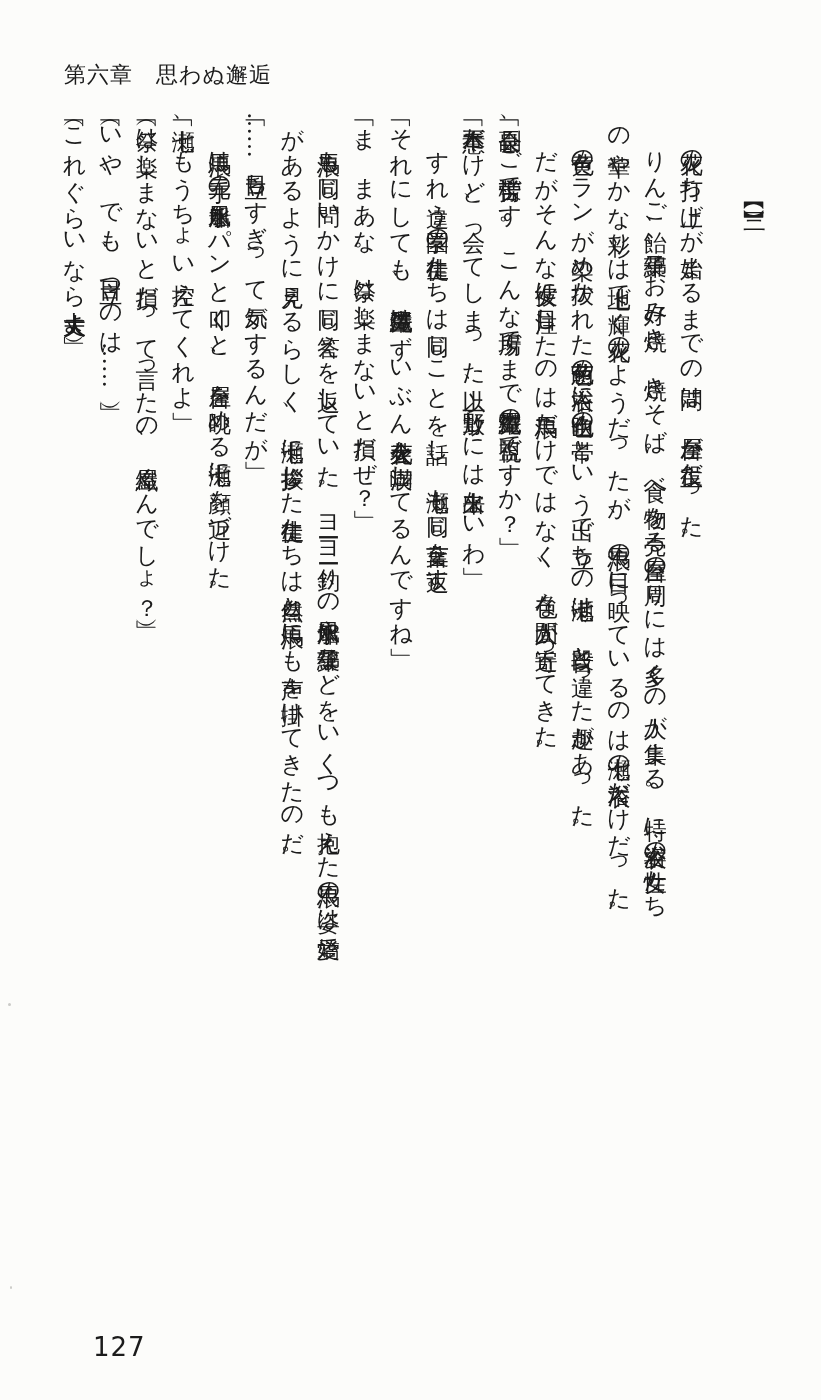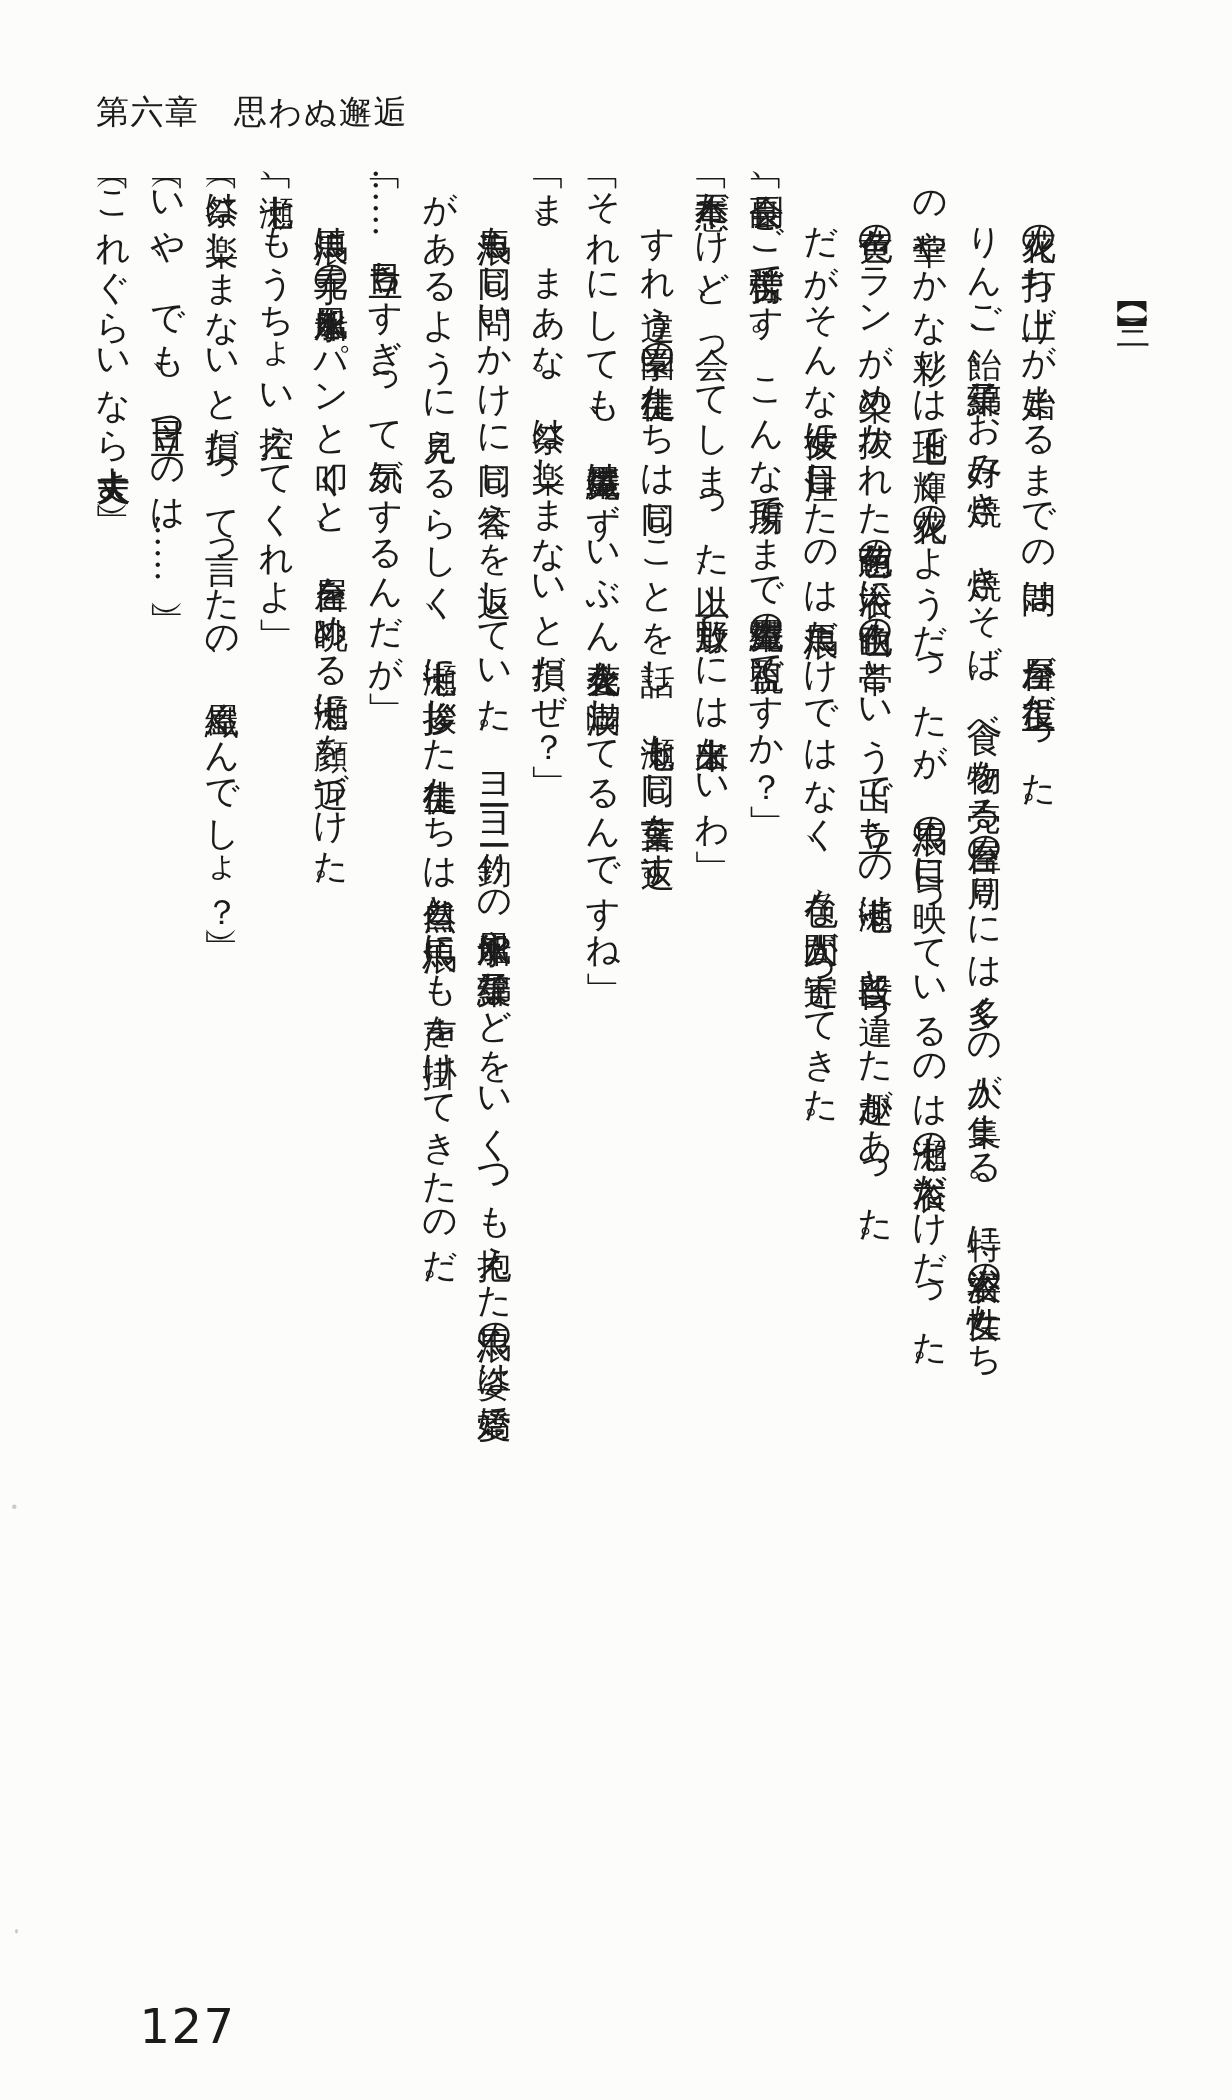--- a/index.html
+++ b/index.html
@@ -41,21 +41,21 @@
   }
   .tline {
     line-height: 36.3px; 
     white-space: nowrap;
   }
   .page-number {
     position: absolute;
     left: 93px;
     top: 1332px;
     font-family: "DejaVu Sans", "Liberation Sans", sans-serif;
-    font-size: 32px;
+    font-size: 26px;
     letter-spacing: 1px;
   }
   .scan-speck {
     position: absolute;
     background: #9a9a96;
     border-radius: 50%;
     opacity: 0.5;
   }
   .speck-1 { left: 8px; top: 1003px; width: 3px; height: 3px; }
   .speck-2 { left: 10px; top: 1286px; width: 2px; height: 3px; }

